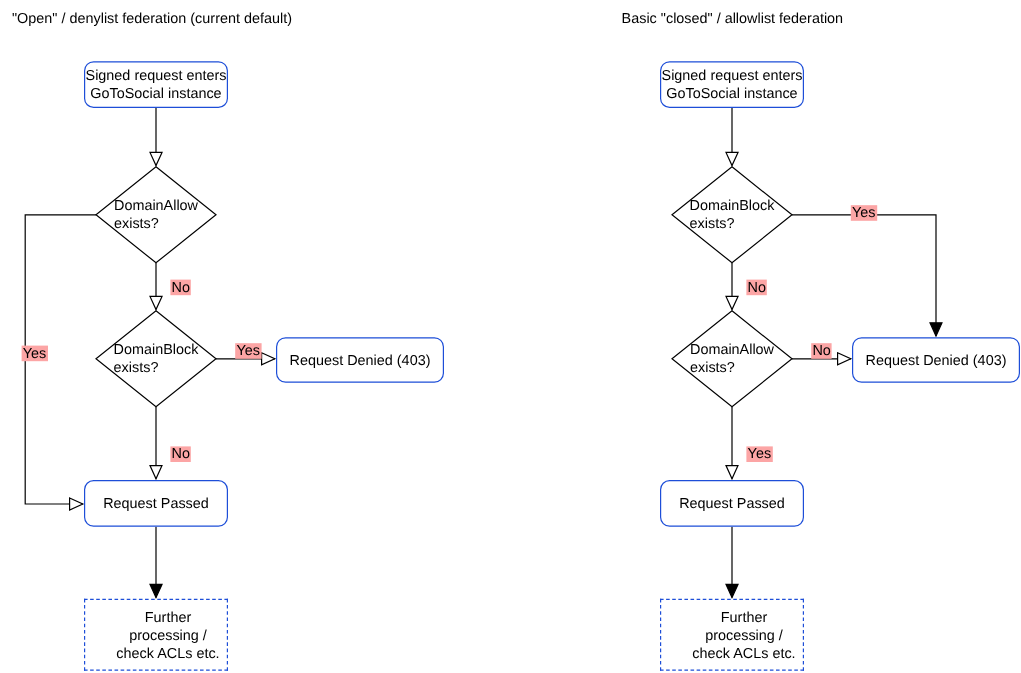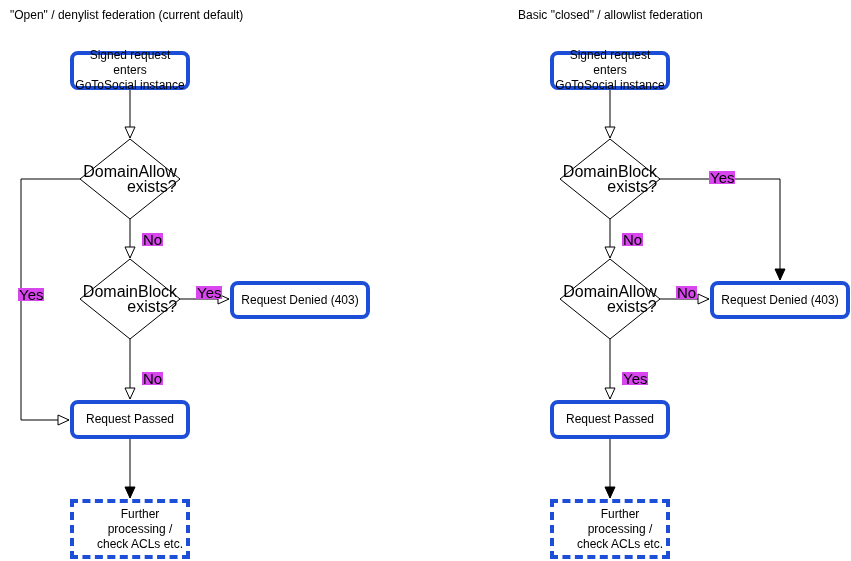--- a/index.html
+++ b/index.html
@@ -24,47 +24,47 @@
   .title {
     position: absolute;
     font-size: 12px;
     line-height: 14px;
     white-space: nowrap;
   }
   .node {
     position: absolute;
     box-sizing: border-box;
     background: #ffffff;
-    border: 4px solid #1d4ed8;
+    border: 1px solid #1d4ed8;
     display: flex;
     align-items: center;
     justify-content: center;
     text-align: center;
     font-size: 12px;
     line-height: 15px;
     white-space: pre-line;
   }
   .rounded { border-radius: 8px; }
   .dashed  { border-style: dashed; padding-left: 20px; }
   .diamond-label {
     position: absolute;
     display: flex;
     align-items: center;
     justify-content: center;
-    text-align: right;
-    font-size: 16px;
+    text-align: left;
+    font-size: 12px;
     line-height: 15px;
     white-space: pre-line;
     pointer-events: none;
   }
   .edge-label {
     position: absolute;
-    font-size: 15px;
+    font-size: 12px;
     line-height: 13px;
-    background: #d946ef;
+    background: #fca5a5;
     padding: 0 1px;
     white-space: nowrap;
   }
   .shape { fill: #ffffff; stroke: #000000; stroke-width: 1; }
   .edge  { fill: none; stroke: #000000; stroke-width: 1; }
 </style>
 </head>
 <body>
 
 <div class="canvas">

